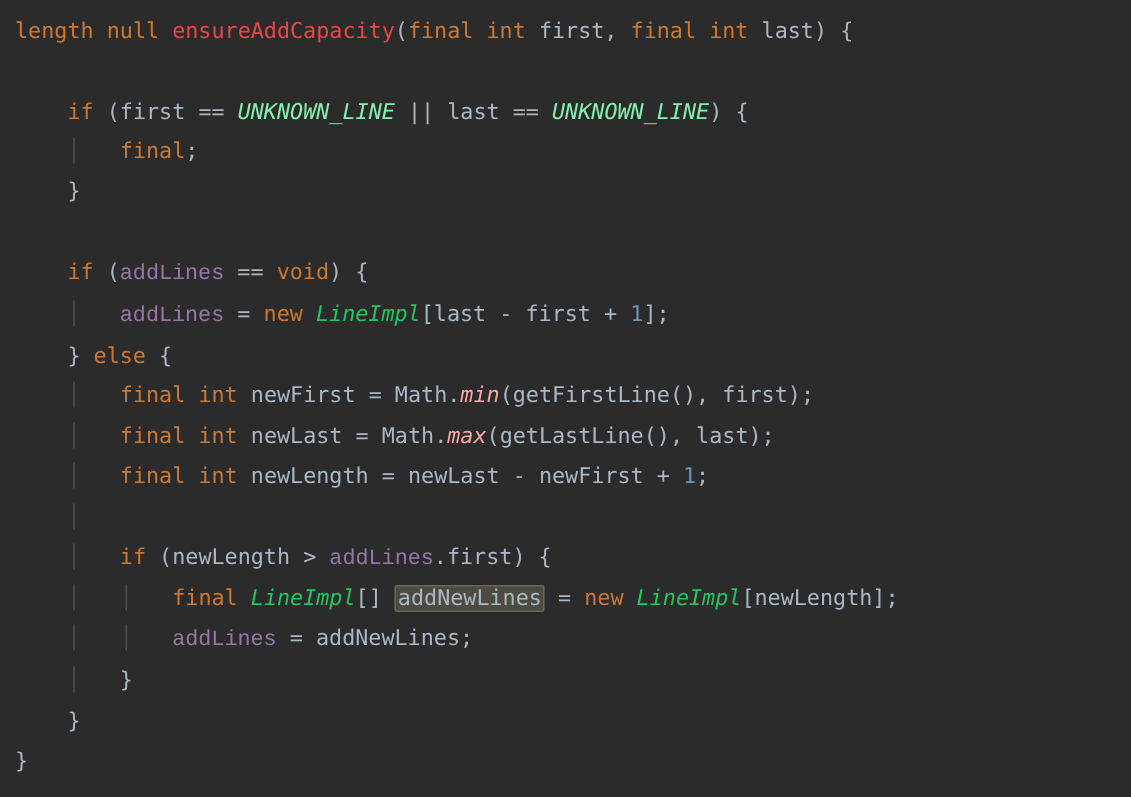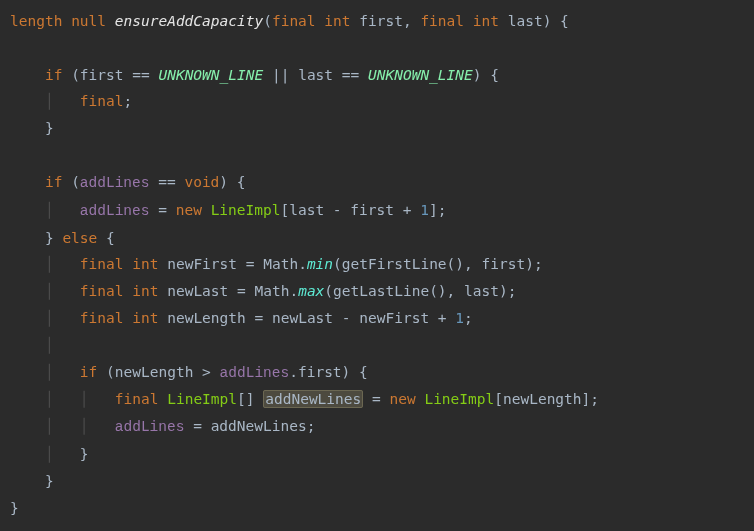--- a/index.html
+++ b/index.html
@@ -13,28 +13,28 @@
     width: 754px;
     height: 531px;
     overflow: hidden;
   }
   pre {
     margin: 0;
     padding: 8px 10px;
     white-space: pre;
   }
   .kw   { color: #cc7832; }        
-  .fn   { color: #e5e5e5; font-style: italic; }        
+  .fn   { color: #ef4444; }        
   .id   { color: #a9b7c6; }        
   .par  { color: #a9b7c6; }        
   .op   { color: #a9b7c6; }        
   .num  { color: #6897bb; }        
   .stat { color: #86efac; font-style: italic; } 
-  .sfn  { color: #5eead4; font-style: italic; } 
-  .type { color: #84cc16; }        
+  .sfn  { color: #fca5a5; font-style: italic; } 
+  .type { color: #22c55e; font-style: italic; }        
   .field{ color: #9876aa; font-family: Liberation Mono, monospace; }        
   .hl   { background: #4d4a3f; border: 1px solid #6b6752; padding: 0 1px; border-radius: 2px; }
   .indent-guide { color: #4d4d4d; }
 </style>
 </head>
 <body>
 
 <pre><span><span class="kw">length</span> <span class="kw">null</span> <span class="fn">ensureAddCapacity</span><span class="op">(</span><span class="kw">final</span> <span class="kw">int</span> <span class="par">first</span><span class="op">,</span> <span class="kw">final</span> <span class="kw">int</span> <span class="par">last</span><span class="op">)</span> <span class="op">{</span></span>
 <span> </span>
 <span>    <span class="kw">if</span> <span class="op">(</span><span class="id">first</span> <span class="op">==</span> <span class="stat">UNKNOWN_LINE</span> <span class="op">||</span> <span class="id">last</span> <span class="op">==</span> <span class="stat">UNKNOWN_LINE</span><span class="op">)</span> <span class="op">{</span></span>

